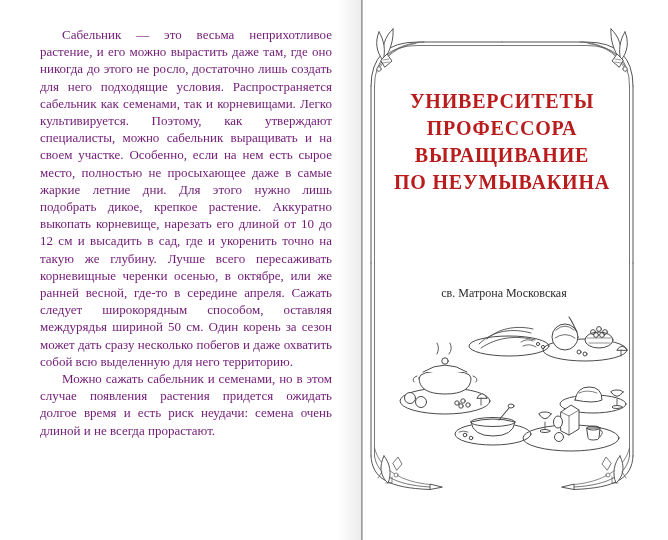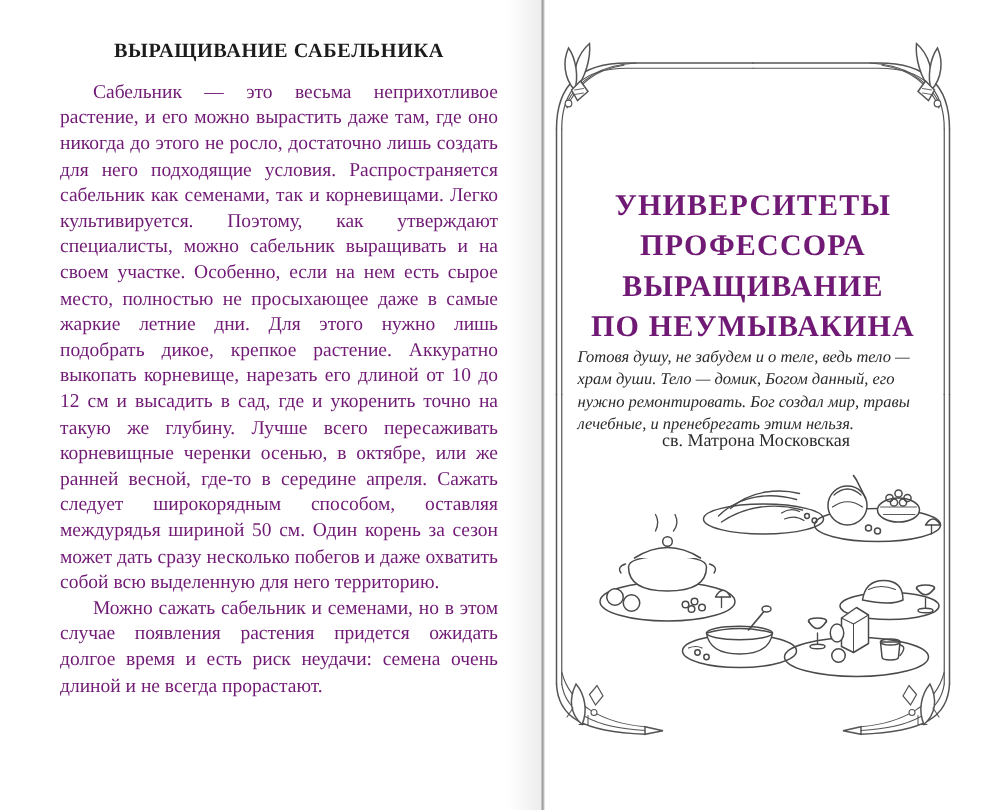--- a/index.html
+++ b/index.html
@@ -45,22 +45,21 @@
   
   .frame-svg { position: absolute; left: 368px; top: 26px; }
   .page-title {
     position: absolute;
     left: 378px; top: 88px; width: 248px;
     text-align: center;
     font-weight: bold;
     font-size: 20px;
     line-height: 27px;
     letter-spacing: 0.8px;
-    color: #701a75;
-    margin-top: 36px;
+    color: #b91c1c;
   }
   .epigraph {
     position: absolute;
     left: 385px; top: 231px; width: 240px;
     font-style: italic;
     font-size: 11px;
     line-height: 15px;
     color: #2a2a2a;
   }
   .epigraph-attribution {
@@ -71,21 +70,20 @@
     color: #2a2a2a;
   }
   .illustration-svg { position: absolute; left: 393px; top: 316px; }
 </style>
 </head>
 <body>
 
 <div class="spread">
 
   <div class="left-page">
-    <h1 class="article-title">ВЫРАЩИВАНИЕ САБЕЛЬНИКА</h1>
     <div class="body-text">
       <p>Сабельник — это весьма неприхотливое растение, и его можно вырастить даже там, где оно никогда до этого не росло, достаточно лишь создать для него подходящие условия. Распространяется сабельник как семенами, так и корневищами. Легко культивируется. Поэтому, как утверждают специалисты, можно сабельник выращивать и на своем участке. Особенно, если на нем есть сырое место, полностью не просыхающее даже в самые жаркие летние дни. Для этого нужно лишь подобрать дикое, крепкое растение. Аккуратно выкопать корневище, нарезать его длиной от 10 до 12 см и высадить в сад, где и укоренить точно на такую же глубину. Лучше всего пересаживать корневищные черенки осенью, в октябре, или же ранней весной, где-то в середине апреля. Сажать следует широкорядным способом, оставляя междурядья шириной 50 см. Один корень за сезон может дать сразу несколько побегов и даже охватить собой всю выделенную для него территорию.</p>
       <p>Можно сажать сабельник и семенами, но в этом случае появления растения придется ожидать долгое время и есть риск неудачи: семена очень длиной и не всегда прорастают.</p>
     </div>
   </div>
 
   <div class="gutter-shadow"></div>
   <div class="gutter-line"></div>
 
   <svg class="frame-svg" width="268" height="474" viewBox="0 0 268 474" fill="none" stroke="#555555" stroke-width="1" stroke-linecap="round">
@@ -131,21 +129,20 @@
     <use href="#bl" transform="translate(268,0) scale(-1,1)"></use>
   </svg>
 
   <div class="page-title">
     <div>УНИВЕРСИТЕТЫ</div>
     <div>ПРОФЕССОРА</div>
     <div>ВЫРАЩИВАНИЕ</div>
     <div>ПО НЕУМЫВАКИНА</div>
   </div>
 
-  <div class="epigraph">Готовя душу, не забудем и о теле, ведь тело — храм души. Тело — домик, Богом данный, его нужно ремонтировать. Бог создал мир, травы лечебные, и пренебрегать этим нельзя.</div>
   <div class="epigraph-attribution">св. Матрона Московская</div>
 
   <svg class="illustration-svg" width="236" height="140" viewBox="0 0 236 140" fill="none" stroke="#4a4a4a" stroke-width="1" stroke-linecap="round" stroke-linejoin="round">
 
     <g>
       <ellipse cx="52" cy="85" rx="45" ry="13"></ellipse>
       <path d="M 26 62 Q 26 78 52 78 Q 78 78 78 62 Q 78 55 52 55 Q 26 55 26 62 Z" fill="#ffffff"></path>
       <path d="M 30 56 Q 52 42 74 56" fill="#ffffff"></path>
       <circle cx="52" cy="45" r="3.2" fill="#ffffff"></circle>
       <path d="M 44 38 q 3 -6 0 -11 M 56 38 q 4 -5 1 -11" stroke-width="0.9"></path>

